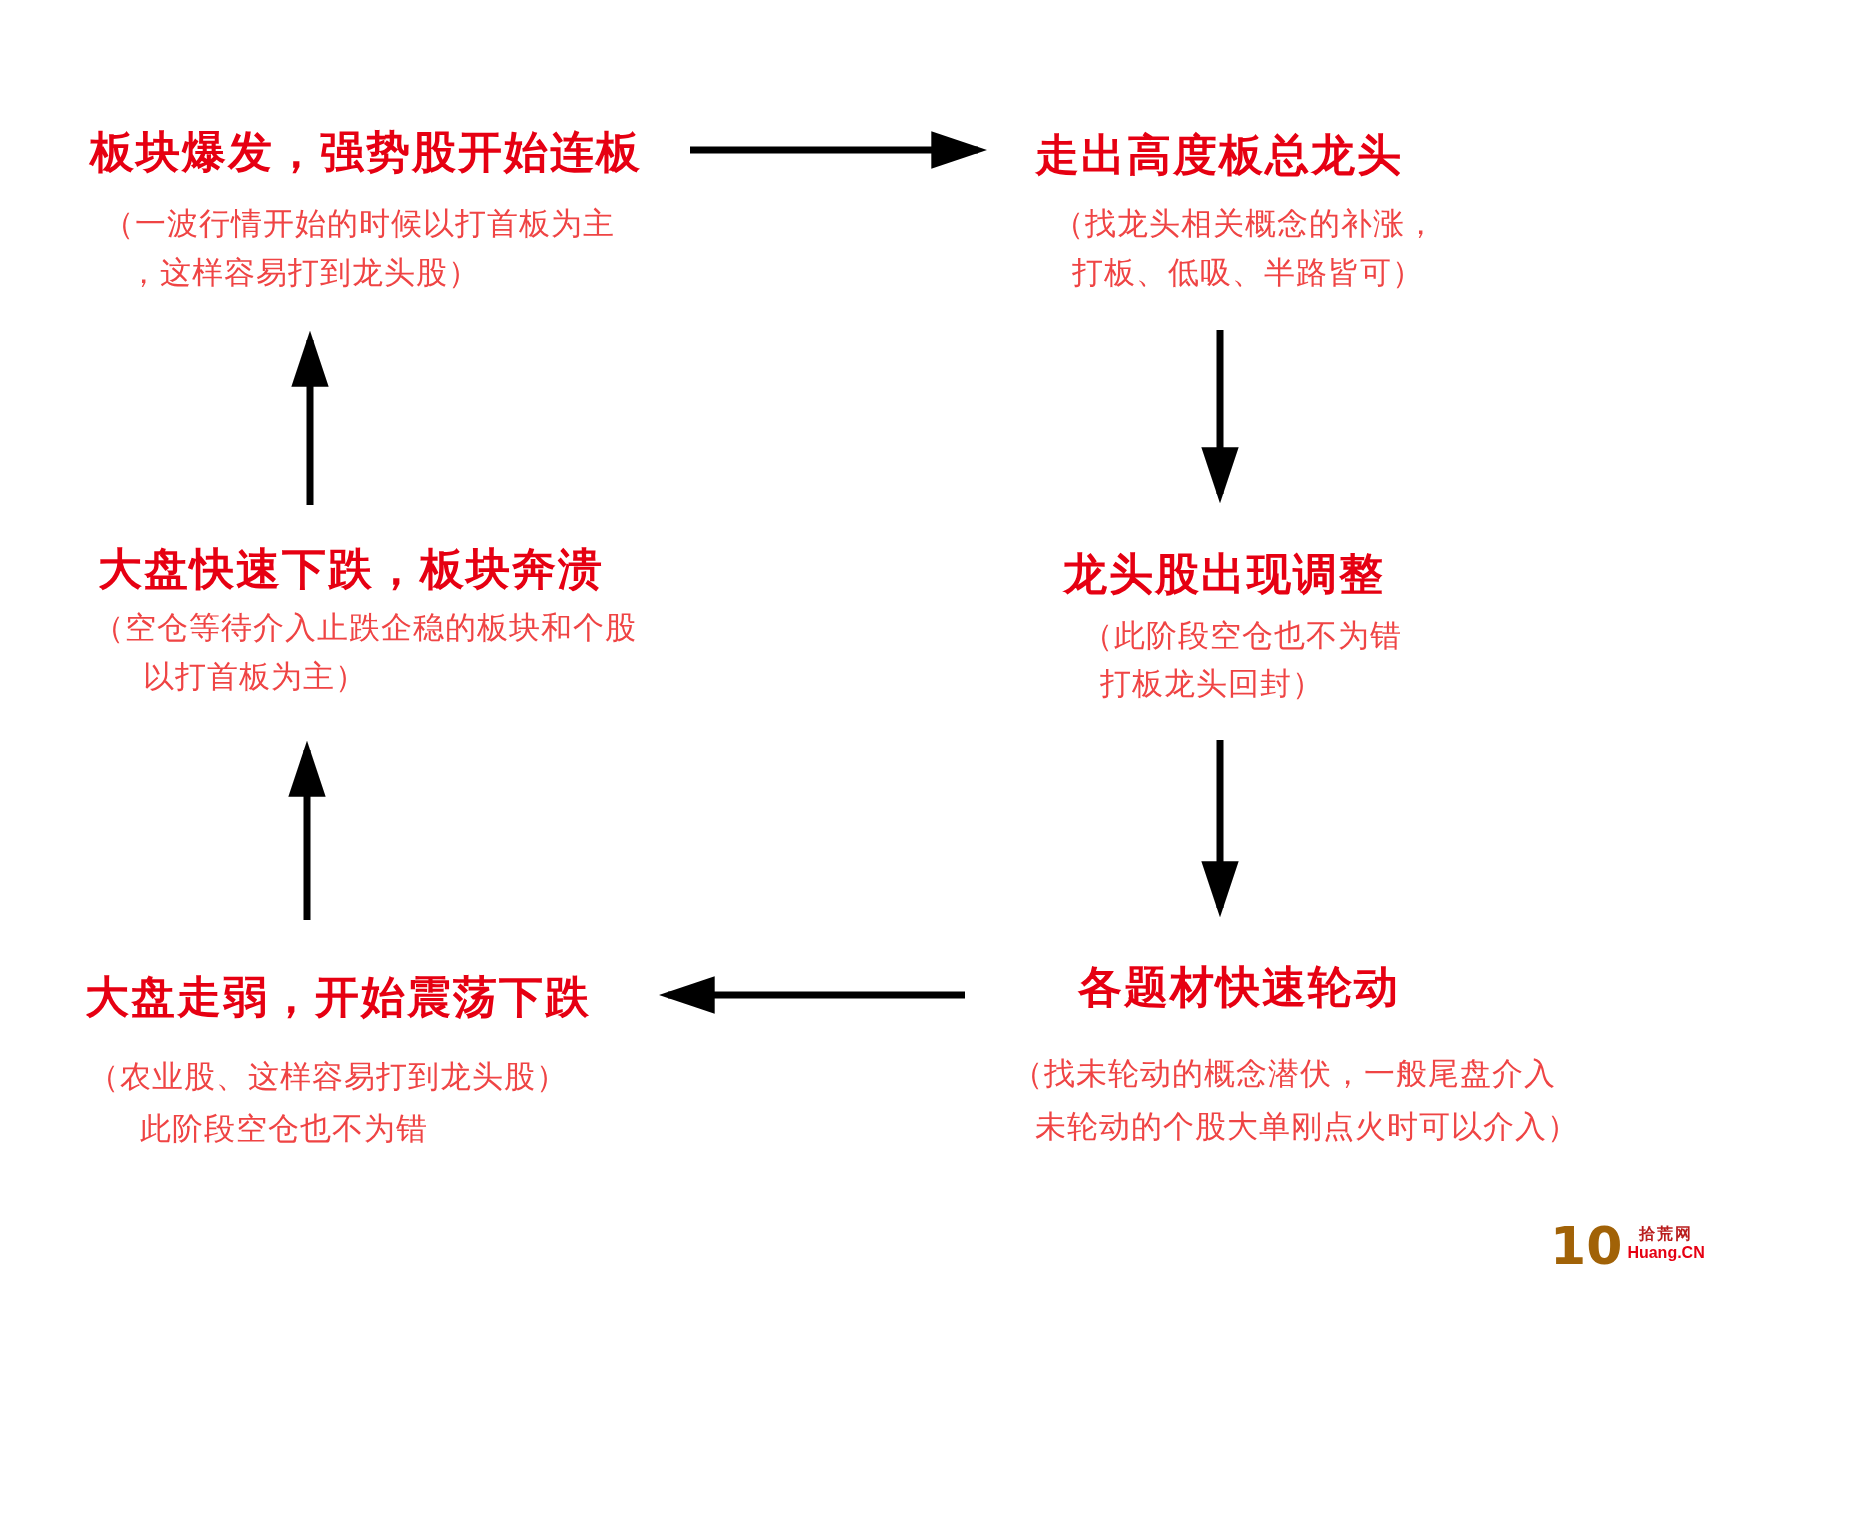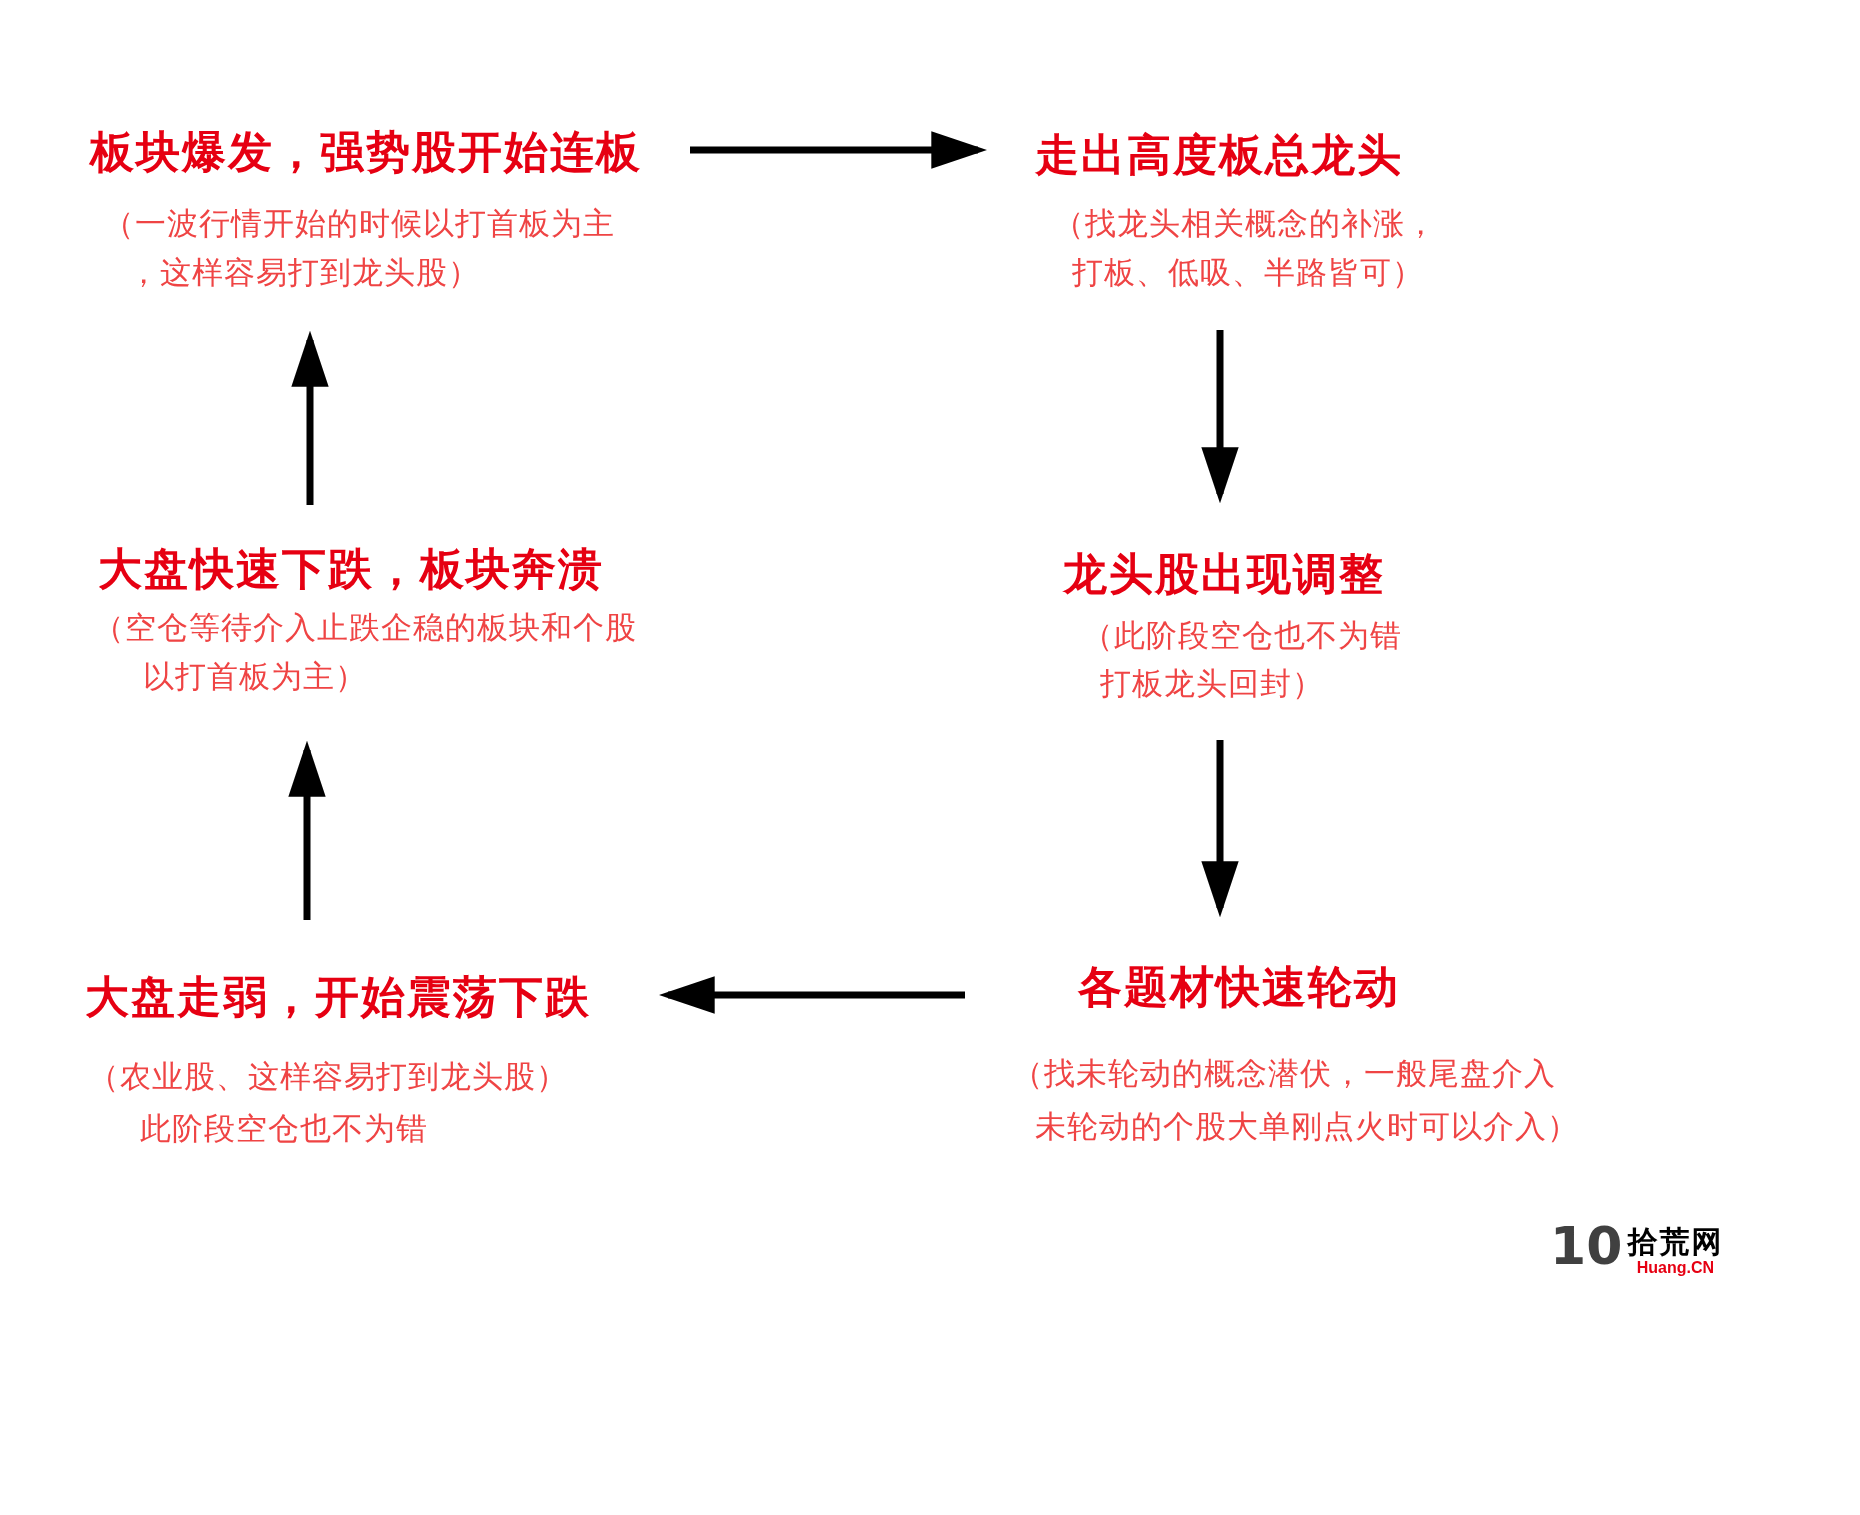--- a/index.html
+++ b/index.html
@@ -6,23 +6,23 @@
   .canvas{
     position:relative;width:1860px;height:1515px;background:#ffffff;overflow:hidden;
     font-family:"Liberation Sans","DejaVu Sans",sans-serif;
     text-align:center;
   }
   .arrows{position:absolute;left:0;top:0;width:1860px;height:1515px;}
   .line{position:absolute;white-space:nowrap;}
   .title{color:#e60012;font-size:44px;font-weight:700;letter-spacing:2px;}
   .sub{color:#ef4444;font-size:31px;font-family:"Liberation Serif","DejaVu Serif",serif;letter-spacing:1px;}
   .watermark{position:absolute;left:1550px;top:1222px;display:flex;align-items:flex-start;}
-  .wm-logo{color:#404040;font-size:52px;font-weight:800;line-height:0.95;font-family:"DejaVu Sans",sans-serif;}
+  .wm-logo{color:#a16207;font-size:52px;font-weight:800;line-height:0.95;font-family:"DejaVu Sans",sans-serif;}
   .wm-col{display:flex;flex-direction:column;margin-left:5px;margin-top:3px;}
-  .wm-name{color:#000000;font-size:30px;font-weight:700;letter-spacing:2px;line-height:1.1;}
+  .wm-name{color:#b91c1c;font-size:16px;font-weight:700;letter-spacing:2px;line-height:1.1;}
   .wm-domain{color:#e60012;font-size:16px;font-weight:600;line-height:1.2;}
 </style>
 </head>
 <body>
 
 <div class="canvas">
 
   <svg class="arrows" viewBox="0 0 1860 1515" aria-hidden="true">
     <defs>
       <marker id="ah" viewBox="0 0 12 8" refX="10" refY="4" markerWidth="8" markerHeight="5.5" orient="auto">

